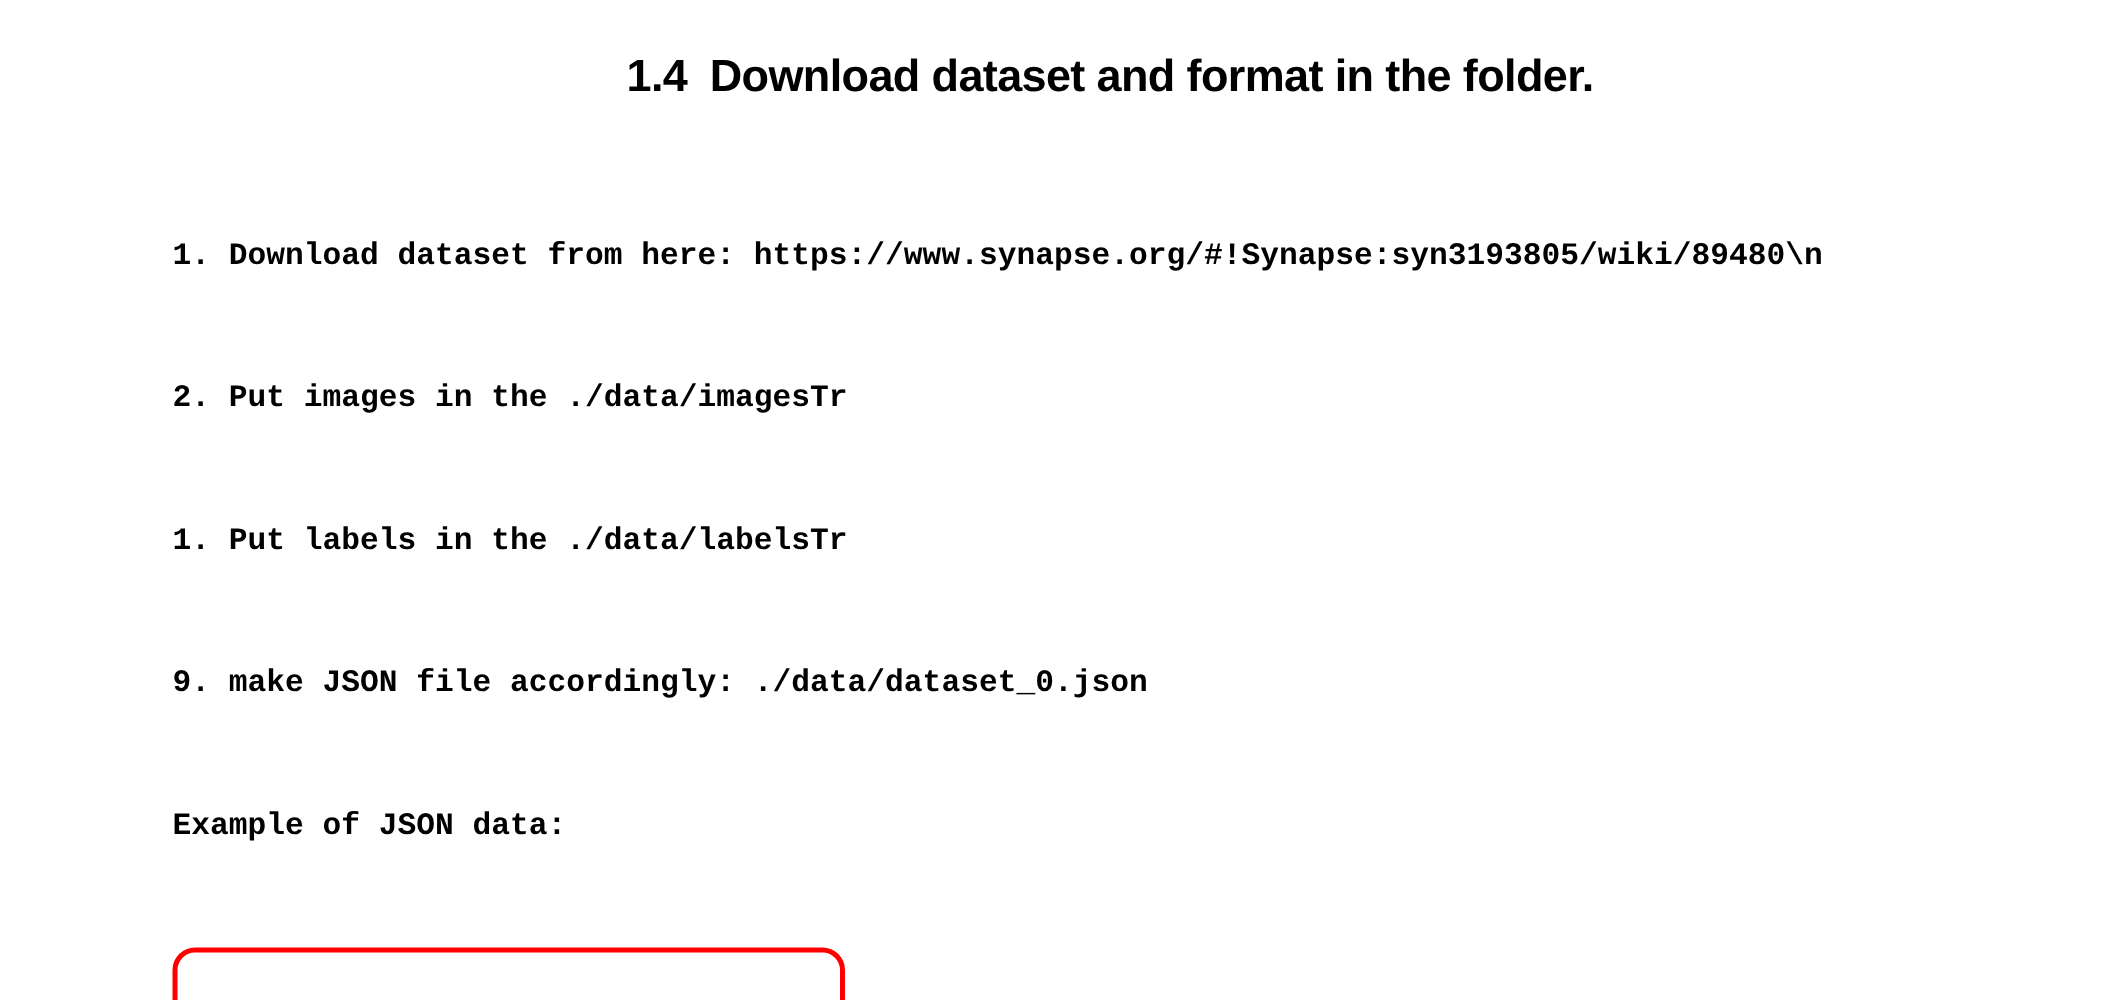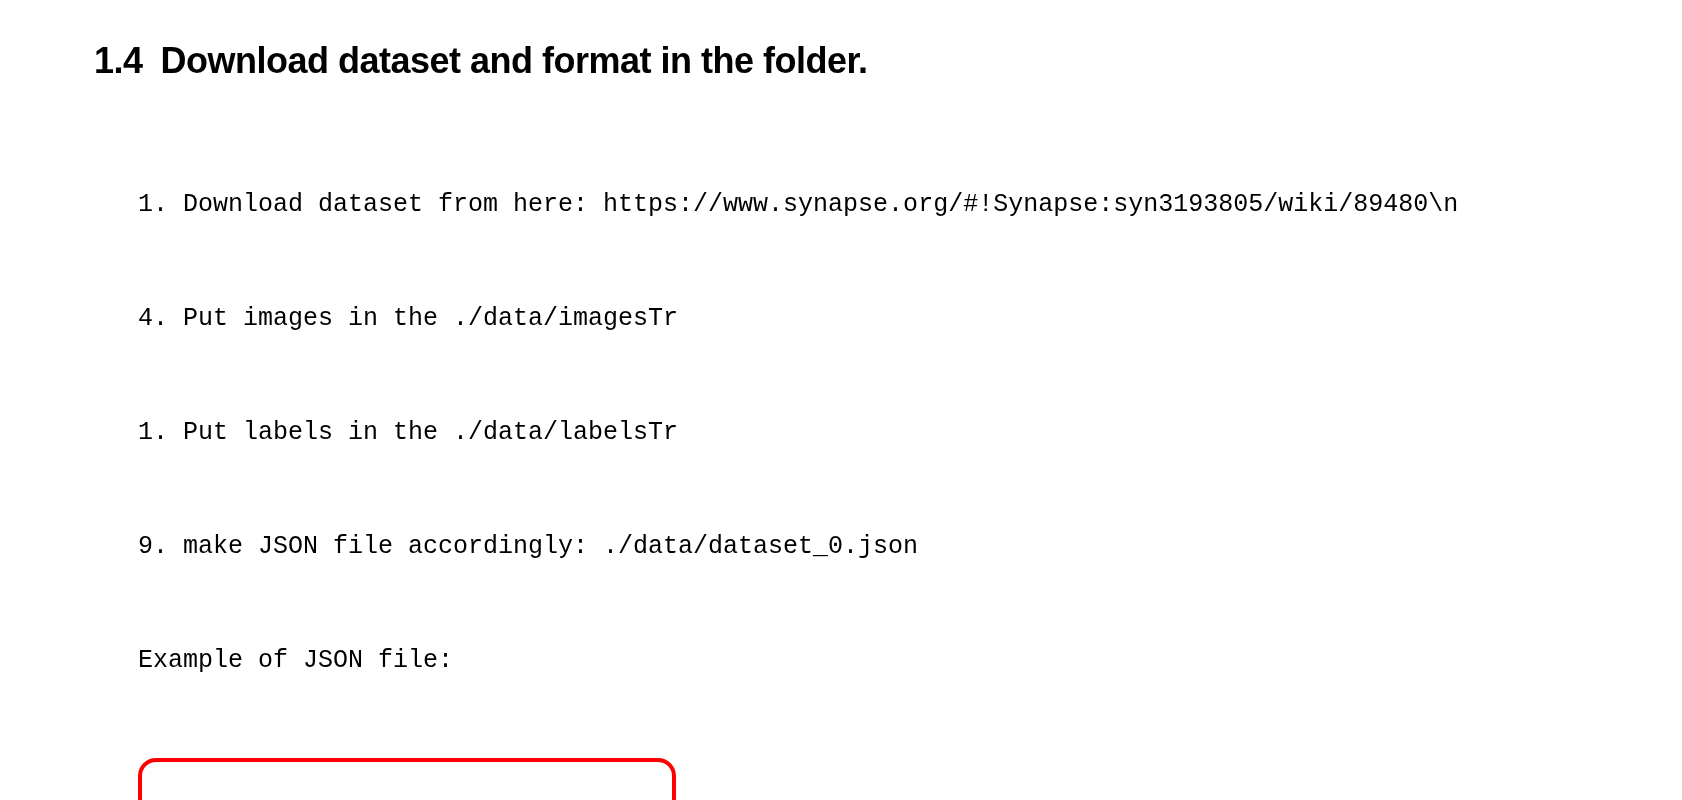--- a/index.html
+++ b/index.html
@@ -15,34 +15,36 @@
     }
     .container {
       padding-left: 94px;
     }
     .heading {
       font-size: 36px;
       font-weight: 700;
       color: #000000;
       margin-bottom: 28px;
       letter-spacing: -0.5px;
+      text-align: center;
     }
     .heading-num {
       margin-right: 18px;
     }
     .mono {
       font-family: "Courier New", Courier, monospace;
       font-size: 25px;
       line-height: 1.52;
       color: #000000;
       white-space: pre;
       font-weight: 500;
     }
     .instructions {
       padding-left: 44px;
+      font-weight: bold;
     }
     .json-box {
       border: 4px solid #ff0000;
       border-radius: 18px;
       margin-left: 44px;
       margin-top: 2px;
       width: 538px;
       overflow: hidden;
       padding: 8px 0 0 0;
     }
@@ -59,24 +61,24 @@
 </head>
 <body>
 
 <div class="container">
   <h2 class="heading">
     <span class="heading-num">1.4</span><span>Download dataset and format in the folder.</span>
   </h2>
 
   <div class="instructions mono">
     <div>1. Download dataset from here: https://www.synapse.org/#!Synapse:syn3193805/wiki/89480\n</div>
-    <div>4. Put images in the ./data/imagesTr</div>
+    <div>2. Put images in the ./data/imagesTr</div>
     <div>1. Put labels in the ./data/labelsTr</div>
     <div>9. make JSON file accordingly: ./data/dataset_0.json</div>
-    <div>Example of JSON file:</div>
+    <div>Example of JSON data:</div>
   </div>
 
   <div class="json-box">
     <div class="json-content">
       
       
       
       
       
       

